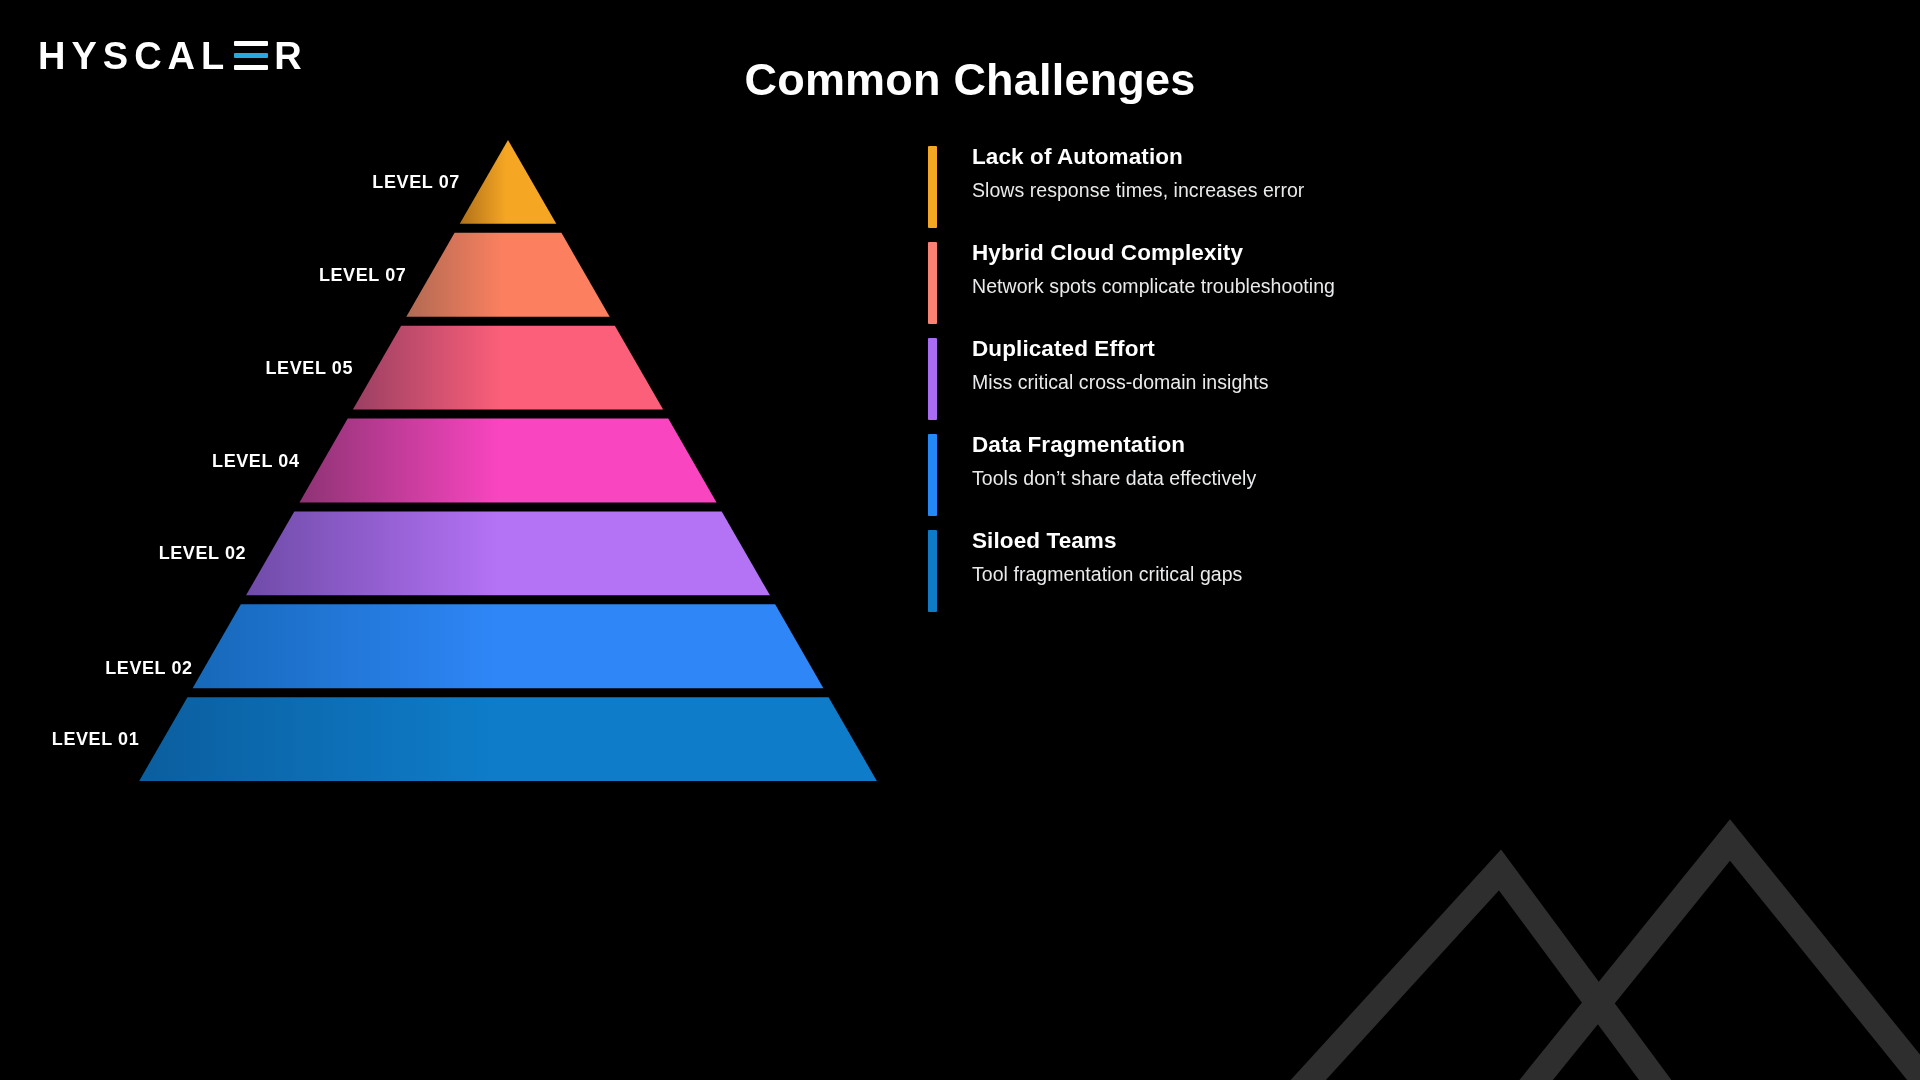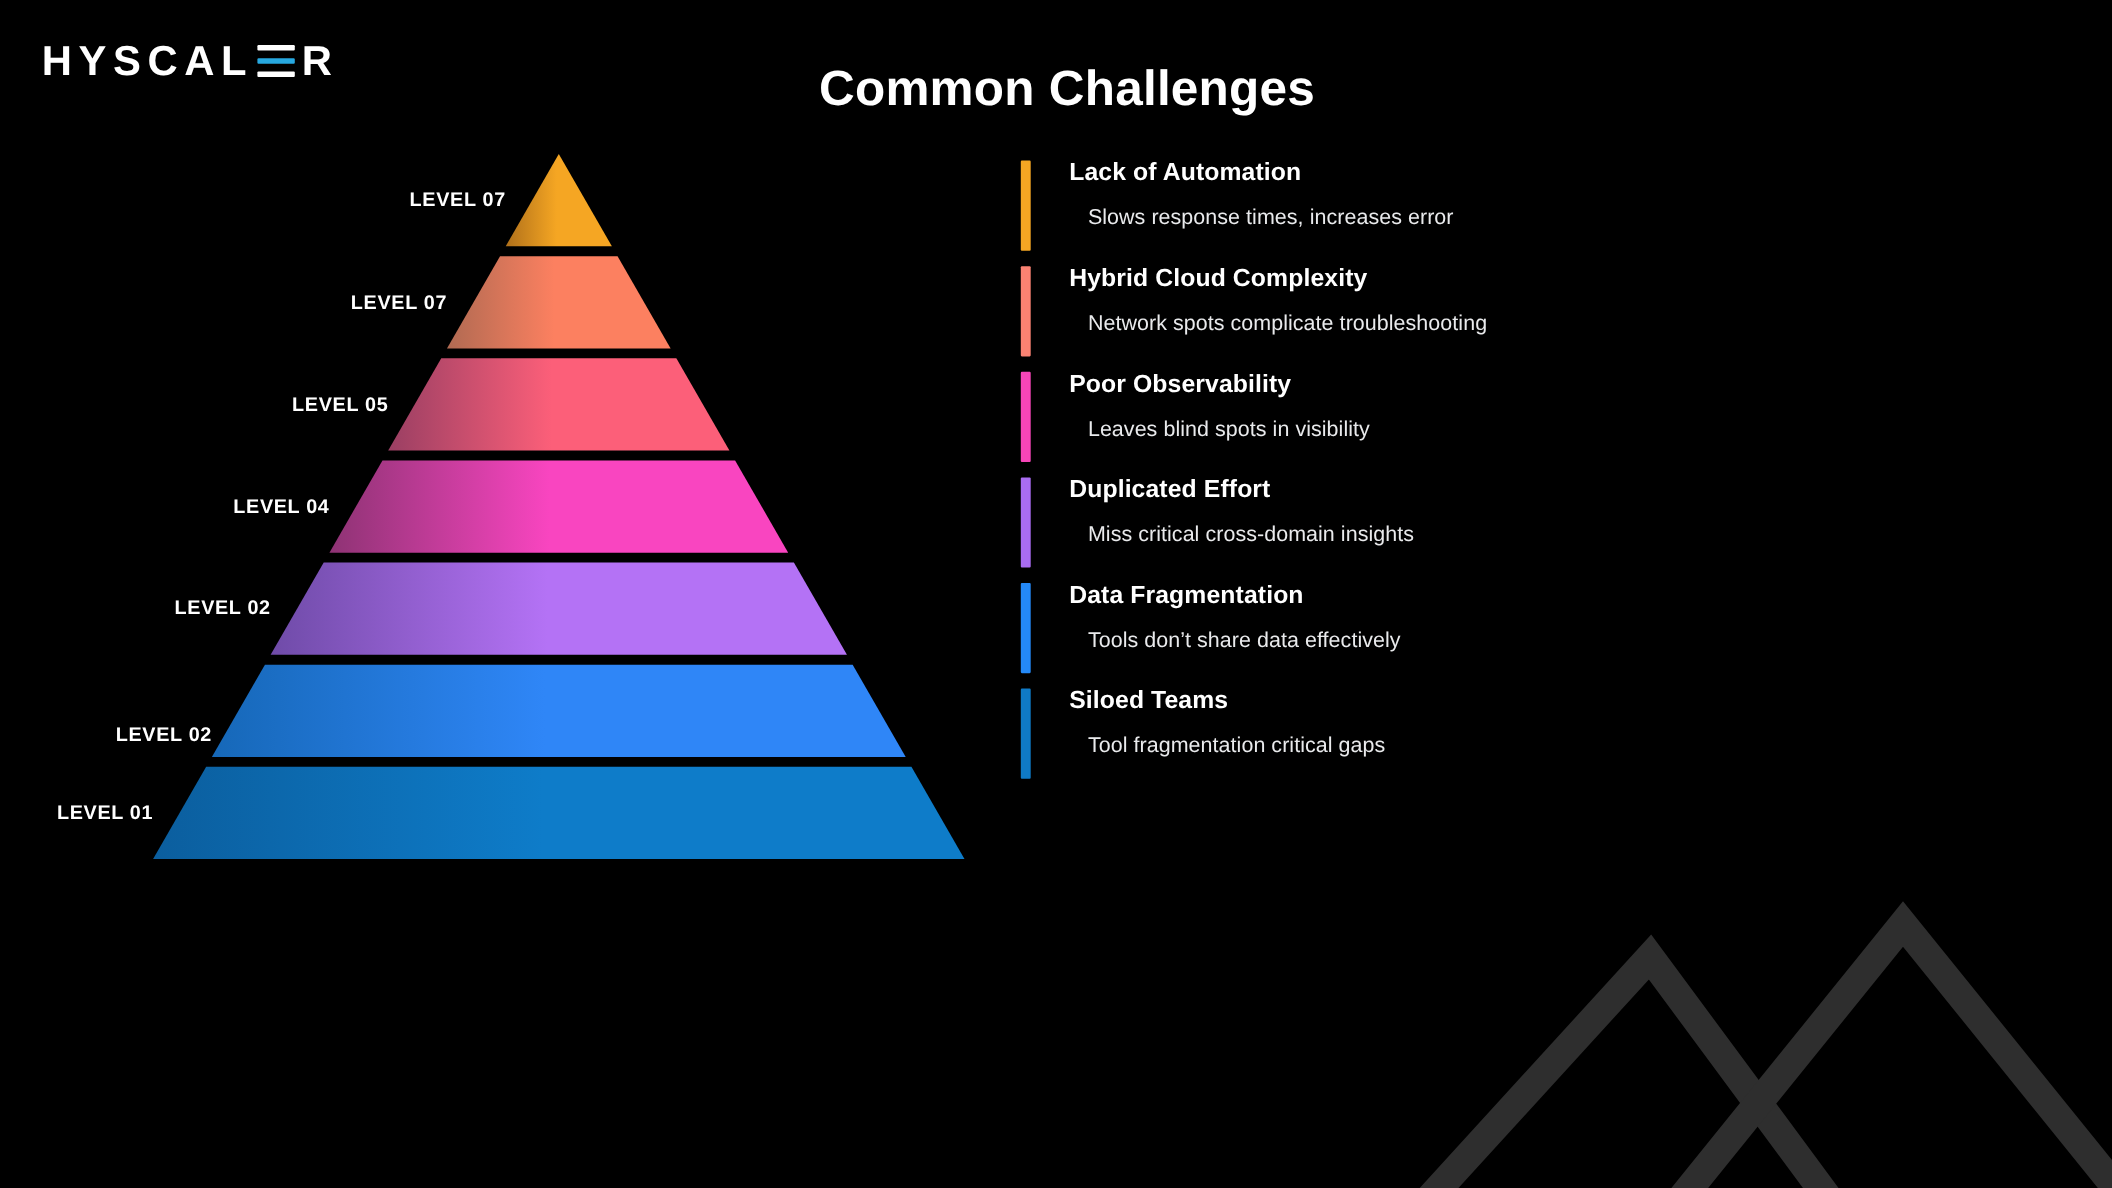--- a/index.html
+++ b/index.html
@@ -43,21 +43,21 @@
 
   
   .list{position:absolute;left:928px;top:134px;width:820px;}
   .row{position:relative;height:96px;margin-bottom:0px;}
   .bar{position:absolute;left:0;top:12px;width:9px;height:82px;border-radius:1px;}
   .row-text{position:absolute;left:44px;top:10px;}
   .row-title{
     color:#ffffff;font-size:22.5px;font-weight:700;margin:0 0 9px 0;letter-spacing:0.1px;
   }
   .row-sub{
-    color:#e9eaec;font-size:19.5px;font-weight:400;margin:17px;letter-spacing:0.05px;
+    color:#e9eaec;font-size:19.5px;font-weight:400;margin:0;letter-spacing:0.05px;
   }
 </style>
 </head>
 <body>
 
 <div class="stage">
 
   <svg class="watermark" viewBox="0 0 700 420" width="700" height="420" aria-hidden="true">
     <g fill="none" stroke="#2E2E2E" stroke-width="26" stroke-linejoin="miter">
       <path d="M 40 430 L 250 200 L 420 430"></path>
@@ -144,27 +144,20 @@
         </div>
       </div>
       <div class="row">
         <span class="bar" style="background: rgb(250, 130, 114);"></span>
         <div class="row-text">
           <div class="row-title">Hybrid Cloud Complexity</div>
           <div class="row-sub">Network spots complicate troubleshooting</div>
         </div>
       </div>
       <div class="row">
-        <span class="bar" style="background: rgb(247, 69, 184);"></span>
-        <div class="row-text">
-          <div class="row-title">Poor Observability</div>
-          <div class="row-sub">Leaves blind spots in visibility</div>
-        </div>
-      </div>
-      <div class="row">
         <span class="bar" style="background: rgb(169, 108, 242);"></span>
         <div class="row-text">
           <div class="row-title">Duplicated Effort</div>
           <div class="row-sub">Miss critical cross-domain insights</div>
         </div>
       </div>
       <div class="row">
         <span class="bar" style="background: rgb(36, 137, 247);"></span>
         <div class="row-text">
           <div class="row-title">Data Fragmentation</div>

